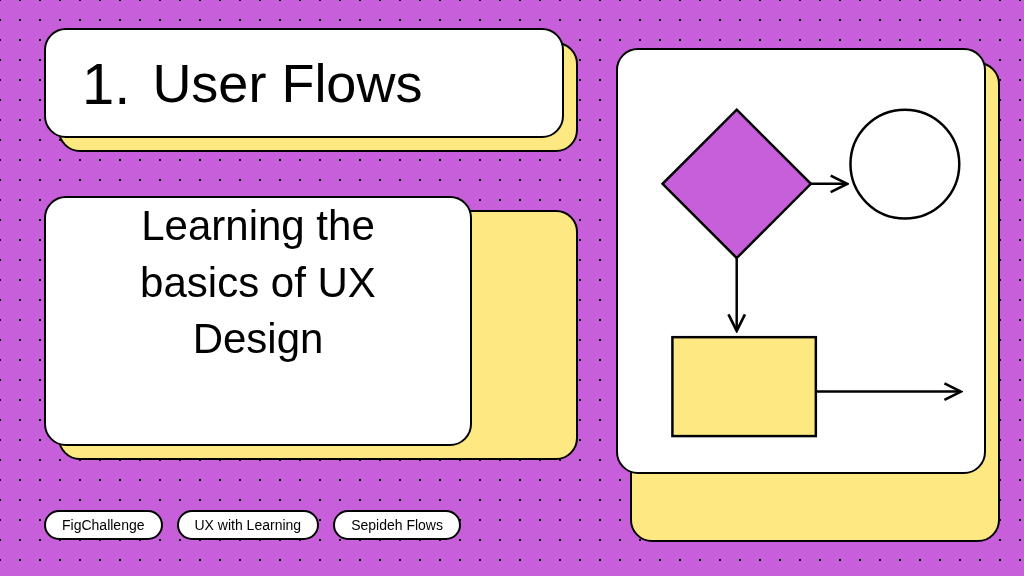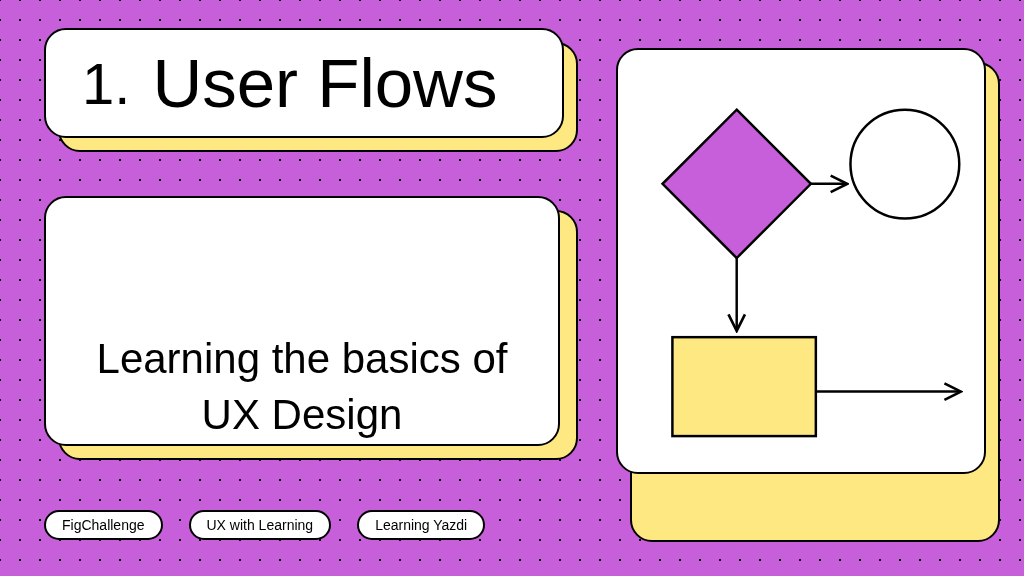--- a/index.html
+++ b/index.html
@@ -23,31 +23,31 @@
   .shadow {
     position: absolute;
     background: #fde882;
     border: 2.5px solid #000;
     border-radius: 22px;
   }
   
   .title-shadow { left: 58px; top: 42px; width: 520px; height: 110px; }
   .title-card  { left: 44px; top: 28px; width: 520px; height: 110px; display:flex; align-items:center; padding-left: 36px; }
   .title-card .num { font-size: 58px; font-weight: 500; }
-  .title-card .txt { font-size: 69px; font-weight: 500; margin-left: 22px; }
+  .title-card .txt { font-size: 54px; font-weight: 500; margin-left: 22px; }
   
   .sub-shadow { left: 58px; top: 210px; width: 520px; height: 250px; }
-  .sub-card   { left: 44px; top: 196px; width: 516px; height: 250px; display:flex; align-items:flex-end; justify-content:center; text-align:center; padding: 0 32px; }
+  .sub-card   { left: 44px; top: 196px; width: 428px; height: 250px; display:flex; align-items:flex-start; justify-content:center; text-align:center; padding: 0 32px; }
   .sub-card .txt { font-size: 42px; font-weight: 400; line-height: 1.35; }
   
   .dia-shadow { left: 630px; top: 62px; width: 370px; height: 480px; }
   .dia-card   { left: 616px; top: 48px; width: 370px; height: 426px; }
   .dia-svg { position:absolute; left:0; top:0; width:100%; height:100%; }
   
-  .tags { position:absolute; left: 44px; top: 510px; display:flex; gap: 26px; }
+  .tags { position:absolute; left: 44px; top: 510px; display:flex; gap: 14px; }
   .tag {
     background: #fff;
     border: 2px solid #000;
     border-radius: 999px;
     padding: 5px 16px;
     font-size: 14px;
     font-weight: 400;
   }
 </style>
 </head>
@@ -89,14 +89,14 @@
 
     <line x1="120" y1="210" x2="120" y2="282" stroke="#000" stroke-width="2.5" marker-end="url(#arrow)"></line>
 
     <line x1="200" y1="345" x2="345" y2="345" stroke="#000" stroke-width="2.5" marker-end="url(#arrow)"></line>
   </svg>
 </div>
 
 <div class="tags">
   <span class="tag">FigChallenge</span>
   <span class="tag">UX with Learning</span>
-  <span class="tag">Learning Yazdi</span>
+  <span class="tag">Sepideh Flows</span>
 </div>
 
 </body></html>

